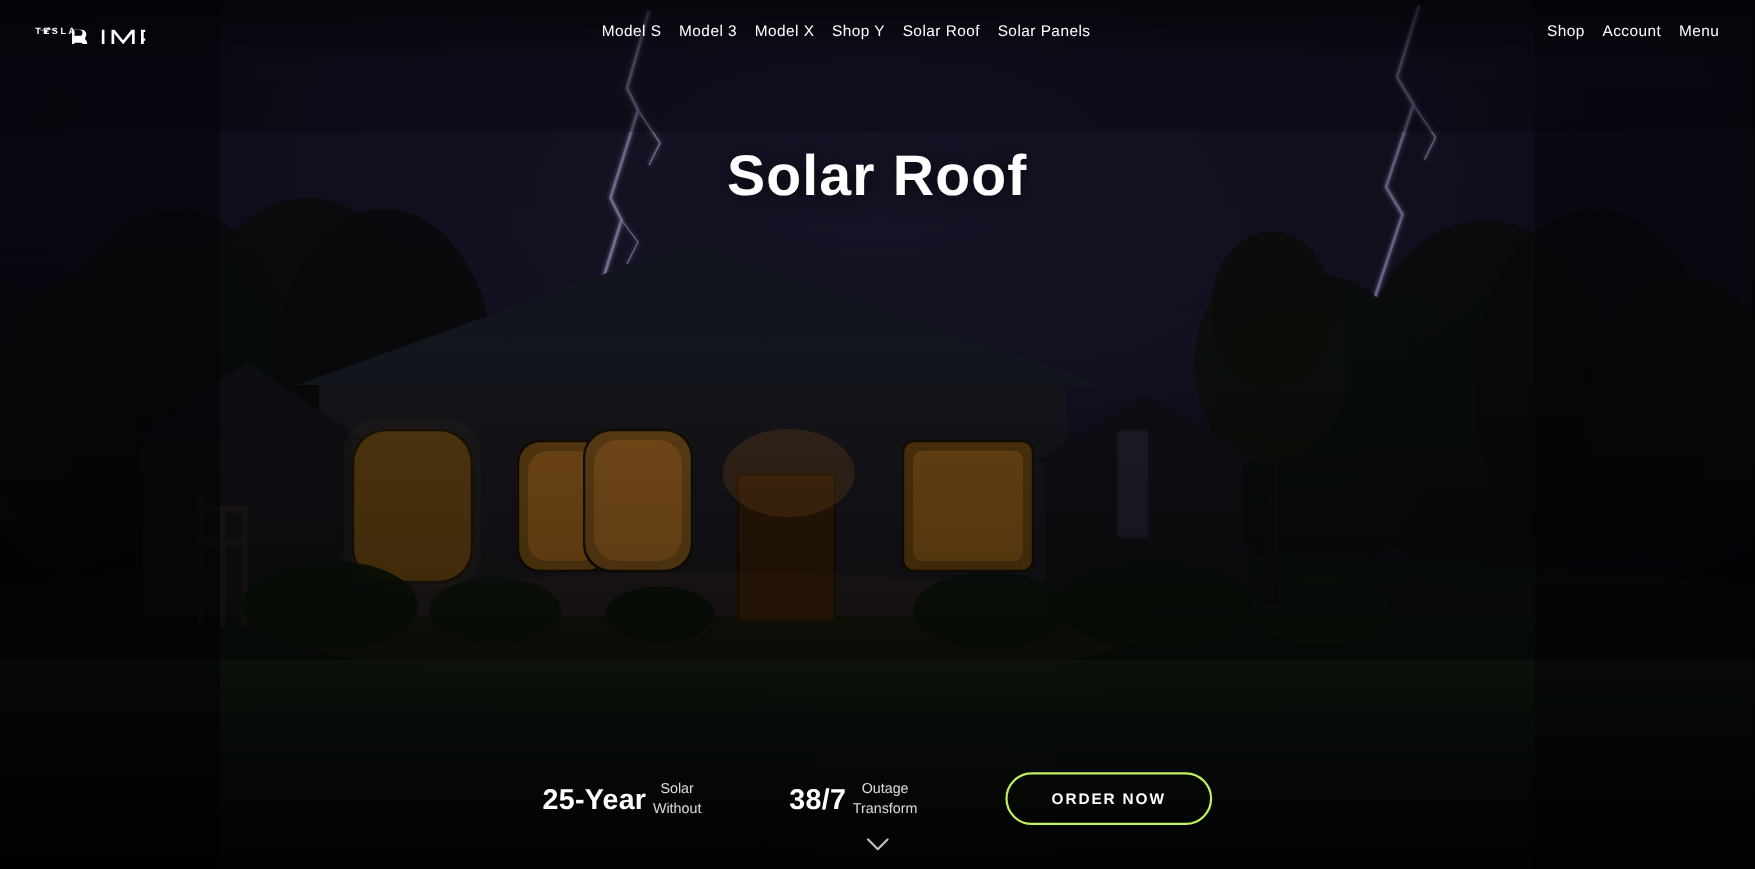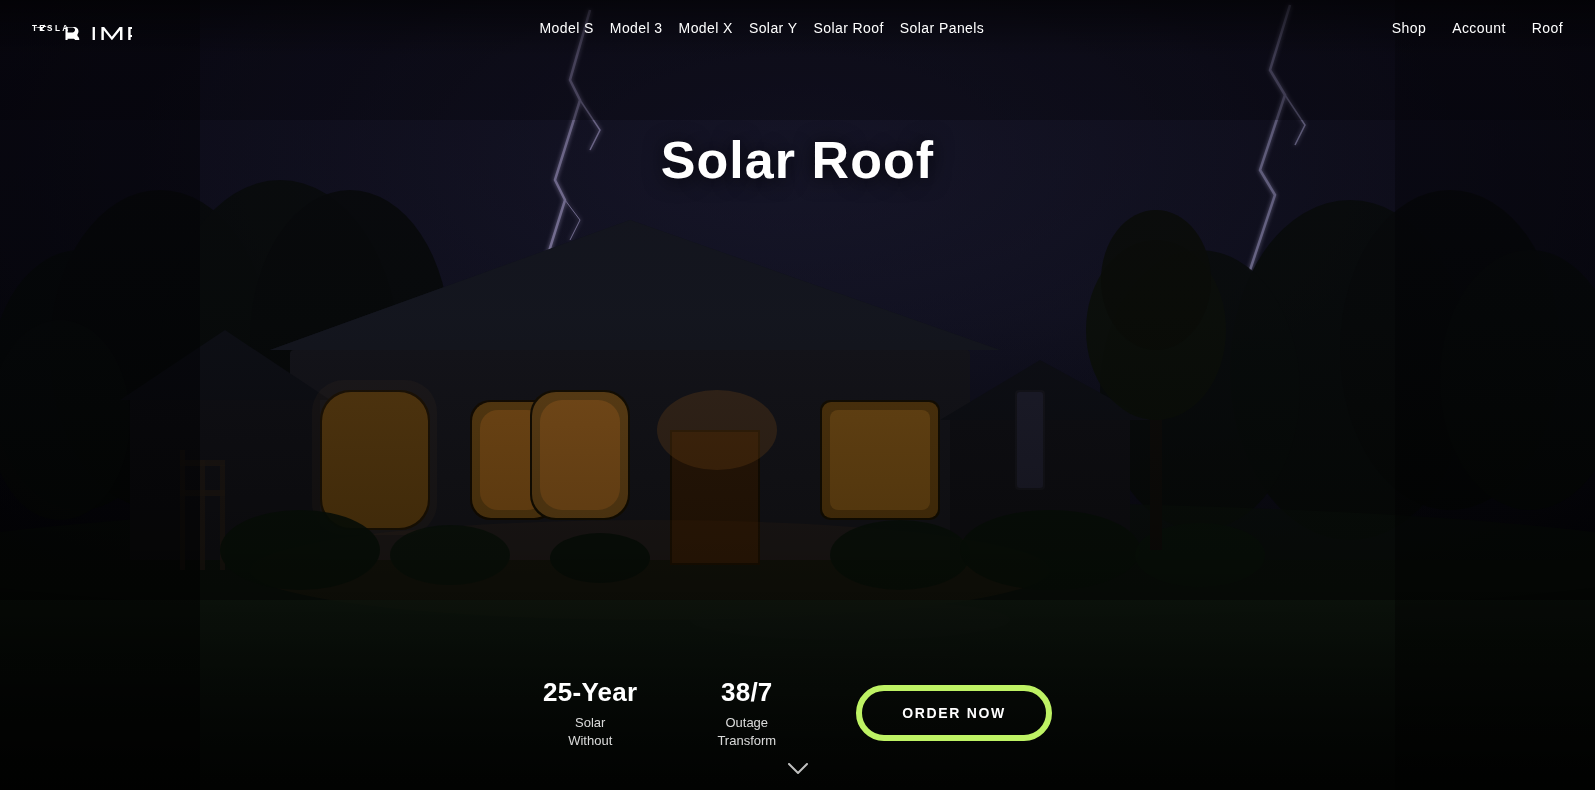--- a/index.html
+++ b/index.html
@@ -36,21 +36,21 @@
       font-size: 14px;
       font-weight: 500;
       cursor: pointer;
       letter-spacing: 0.03em;
       text-decoration: none;
       white-space: nowrap;
     }
     .navbar-right {
       display: flex;
       align-items: flex-start;
-      gap: 26px;
+      gap: 16px;
     }
 
     
     .hero {
       position: relative;
       width: 1595px;
       height: 790px;
       overflow: hidden;
     }
 
@@ -116,21 +116,21 @@
       bottom: 40px;
       left: 0; right: 0;
       z-index: 10;
       display: flex;
       align-items: center;
       justify-content: center;
       gap: 80px;
     }
     .feature-item {
       display: flex;
-      flex-direction: column;
+      flex-direction: row;
       align-items: center;
       gap: 6px;
     }
     .feature-icon {
       color: #fff;
       font-size: 28px;
       line-height: 1;
     }
     .feature-value {
       color: #fff;
@@ -139,21 +139,21 @@
       letter-spacing: 0.01em;
       text-align: center;
     }
     .feature-label {
       color: rgba(255,255,255,0.85);
       font-size: 13px;
       text-align: center;
       line-height: 1.4;
     }
     .order-btn {
-      border: 6px solid #bef264;
+      border: 2px solid #bef264;
       color: #fff;
       background: transparent;
       padding: 14px 40px;
       font-size: 14px;
       font-weight: 600;
       letter-spacing: 0.12em;
       text-transform: uppercase;
       cursor: pointer;
       border-radius: 30px;
       white-space: nowrap;
@@ -325,29 +325,29 @@
       <svg class="tesla-logo" viewBox="0 0 342 35" xmlns="http://www.w3.org/2000/svg">
         <path d="M0 .1C.6.4 2.7.7 4 .7c3.1.1 5.5-1.2 6.3-3.2.3.8.8 1.5 1.4 2 1 .9 2.4 1.4 3.9 1.4h.5C15.5.7 16.5.3 17 0H8.5v3.5H6V0H0v.1zM40.8 14.5c0-.2 0-.4-.1-.6-.2-1.3-1.3-2.3-2.6-2.3h-5.3v5.7h5.3c1.4 0 2.5-1 2.6-2.4.1-.1.1-.2.1-.4zm-8-9.1h4.8c1.2 0 2.2-.9 2.4-2.1V3c0-.1 0-.2.1-.3-.1-1.3-1.1-2.3-2.5-2.3h-4.8v5zm9.6 3.4c1.1.7 1.8 2 1.8 3.4v.2c0 2.3-1.9 4.1-4.2 4.1h-9.3V0h8.7c2.2 0 4 1.8 4 4v.2c0 1.2-.5 2.2-1 3zM59.5 16.5V0h-2.3v16.5h-9.6v2H69v-2zM86.1 0h-2.6L76 9.5 68.5 0h-2.7v18.5h2.4V3.3l7.9 9.7 7.9-9.7v15.2h2.4V0H86zM105 16.5H94.4v-6.6H103V7.9H94.4V2h10.6V0H92v18.5h13V16.5z" fill="#fff" transform="scale(3.5) translate(2, 4)"></path>
         <text x="0" y="28" font-family="Arial" font-weight="700" font-size="28" fill="white" letter-spacing="8">TESLA</text>
       </svg>
     </div>
 
     <div class="navbar-center">
       <a class="nav-item">Model S</a>
       <a class="nav-item">Model 3</a>
       <a class="nav-item">Model X</a>
-      <a class="nav-item">Solar Y</a>
+      <a class="nav-item">Shop Y</a>
       <a class="nav-item">Solar Roof</a>
       <a class="nav-item">Solar Panels</a>
     </div>
 
     <div class="navbar-right">
       <a class="nav-item">Shop</a>
       <a class="nav-item">Account</a>
-      <a class="nav-item">Roof</a>
+      <a class="nav-item">Menu</a>
     </div>
   </nav>
 
   <div class="hero-content">
     <h1 class="hero-title">Solar Roof</h1>
   </div>
 
   <div class="bottom-bar">
 
 

